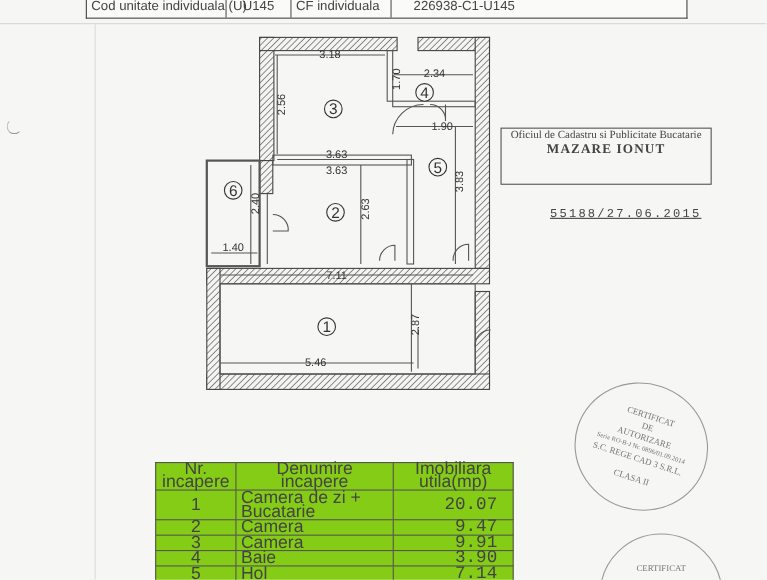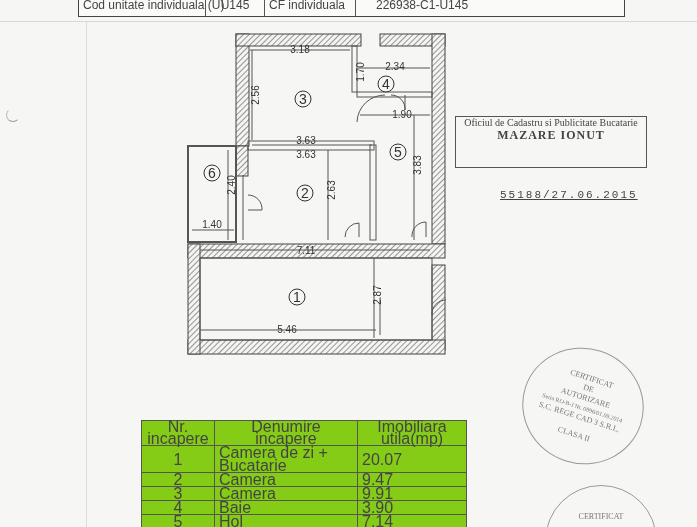--- a/index.html
+++ b/index.html
@@ -13,21 +13,21 @@
   .punch{width:12px;height:12px;border-radius:50%;border:1px solid transparent;border-bottom-color:#999;border-left-color:#bbb;}
   svg.plan{left:0;top:0;}
   .dim{font-size:10px;fill:#333;font-family:"Liberation Sans",sans-serif;}
   .num{font-size:14px;fill:#333;font-family:"Liberation Sans",sans-serif;}
   .stamp{left:455px;top:116px;width:190px;height:50px;border:1.5px solid #555;font-family:"Liberation Serif",serif;font-size:10px;color:#444;text-align:center;line-height:12px;}
   .stamp .big{font-size:12px;letter-spacing:1px;font-weight:bold;}
   .stampnum{left:500px;top:189px;font-family:"Liberation Mono",monospace;font-size:11px;letter-spacing:2px;color:#444;text-decoration:underline;}
   table.rooms{left:141px;top:372px;border-collapse:collapse;font-size:16px;color:#444;background:#84cc16;margin-top:48px;}
   table.rooms td{border:1px solid #555;padding:0 4px;line-height:13px;height:13px;}
   table.rooms .c{text-align:center;}
-  table.rooms .r{padding-right:14px;}
+  table.rooms .r{text-align:right;padding-right:14px;font-family:Liberation Mono, monospace;}
   table.rooms .hd td{line-height:12px;text-align:center;vertical-align:top;}
   .seal{border:1.5px solid #999;border-radius:50%;color:#777;text-align:center;font-family:"Liberation Serif",serif;}
 </style>
 </head>
 <body>
 
 <div class="abs hline"></div>
 <div class="abs vline"></div>
 <div class="abs punch" style="left:6px;top:108px;"></div>
 

